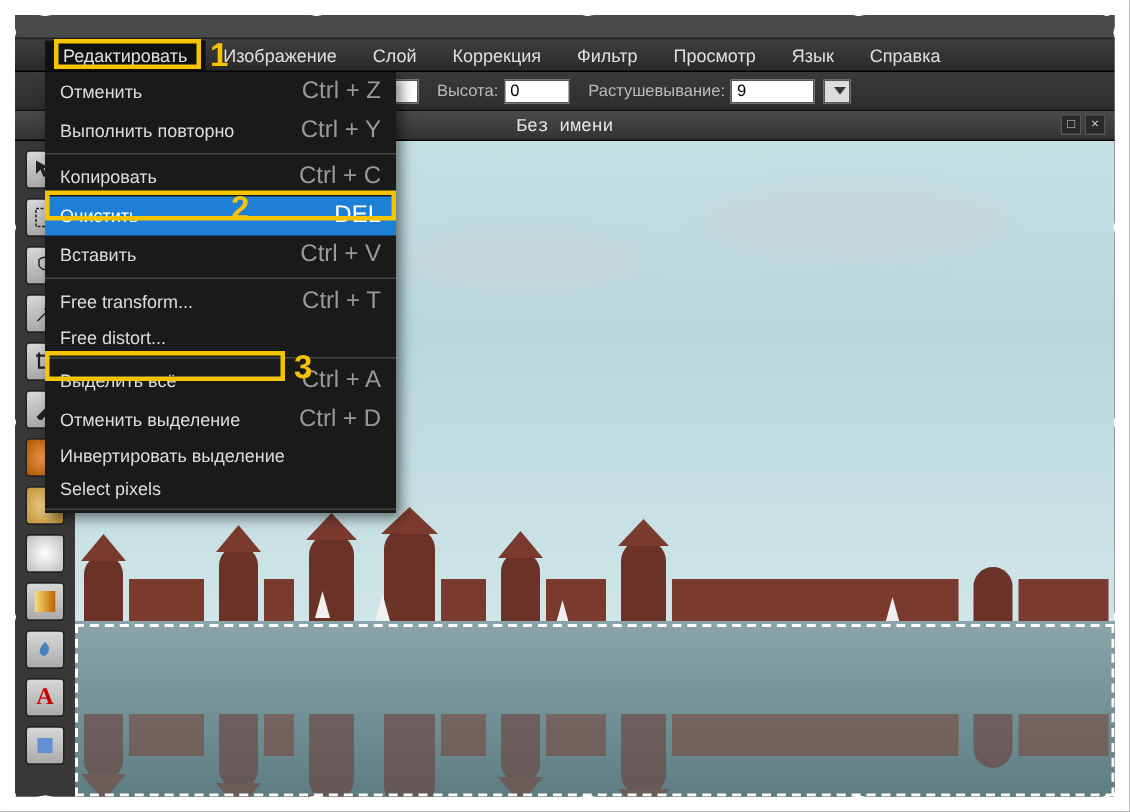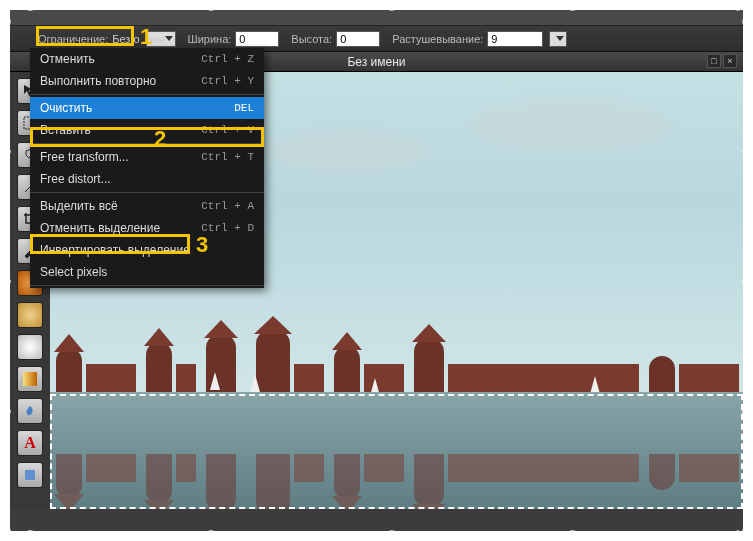--- a/index.html
+++ b/index.html
@@ -13,21 +13,21 @@
   .menubar .menu-item { padding: 3px 12px; cursor: pointer; }
   .menubar .menu-item.open { background: #111; }
   
   .optbar { display: flex; align-items: center; height: 26px; background: linear-gradient(#3a3a3a, #2e2e2e); color: #ccc; font-size: 11px; padding-left: 20px; gap: 4px; border-bottom: 1px solid #111; }
   .optbar .lbl { color: #bbb; margin-left: 8px; }
   .optbar .fld { background: #fff; color: #000; border: 1px solid #555; height: 16px; width: 44px; font-size: 11px; padding: 0 3px; }
   .optbar .fldw { width: 56px; }
   .optbar .dd { background: #ddd; border: 1px solid #555; width: 30px; height: 16px; display: inline-flex; align-items: center; justify-content: flex-end; padding-right: 2px; margin-left: 2px; }
   .optbar .tri { width: 0; height: 0; border-left: 4px solid transparent; border-right: 4px solid transparent; border-top: 5px solid #333; }
   
-  .doc-title-bar { display: flex; align-items: center; justify-content: center; height: 20px; background: linear-gradient(#4a4a4a, #333); color: #e8e8e8; font-size: 12px; border-bottom: 1px solid #000; position: relative; }
+  .doc-title-bar { display: flex; align-items: center; justify-content: center; height: 20px; background: linear-gradient(#4a4a4a, #333); color: #e8e8e8; font-size: 12px; border-bottom: 1px solid #000; position: relative; font-family: Liberation Mono, monospace; }
   .doc-title-bar .win-icons { position: absolute; right: 6px; top: 2px; display: flex; gap: 2px; }
   .doc-title-bar .win-icon { width: 14px; height: 14px; background: #2a2a2a; border: 1px solid #555; display: flex; align-items: center; justify-content: center; color: #ccc; font-size: 9px; cursor: pointer; }
   
   .workspace { display: flex; height: calc(100% - 84px); }
   
   .toolbox { width: 40px; background: #383838; display: flex; flex-direction: column; align-items: center; padding-top: 6px; gap: 6px; }
   .tool { width: 26px; height: 26px; border: 1px solid #222; border-radius: 3px; background: linear-gradient(#d8d8d8, #aaa); display: flex; align-items: center; justify-content: center; cursor: pointer; font-size: 14px; }
   .tool.txt { color: #cc0000; font-weight: bold; font-family: Georgia, serif; font-size: 16px; }
   .tool.c1 { background: radial-gradient(#f0a050, #b05000); }
   .tool.c2 { background: radial-gradient(#f0d090, #c09030); }
@@ -42,36 +42,46 @@
   .castle-row { position: absolute; left: 0; right: 0; top: 258px; height: 62px; display: flex; align-items: flex-end; }
   .tower { background: #6b3228; width: 26px; height: 50px; margin-left: 6px; border-top-left-radius: 14px; border-top-right-radius: 14px; position: relative; }
   .tower.rf::before { content: ""; position: absolute; top: -14px; left: -2px; right: -2px; height: 18px; background: #7a3a2e; clip-path: polygon(50% 0, 100% 100%, 0 100%); }
   .wall { background: #7a3a2e; height: 28px; flex: 1; margin: 0 4px; }
   .boat { position: absolute; width: 0; height: 0; border-left: 5px solid transparent; border-right: 5px solid transparent; border-bottom: 18px solid #f0f0f0; }
   
   .selection { position: absolute; left: 0; right: 0; top: 322px; bottom: 0; border-top: 2px dashed #fff; border-left: 2px dashed #fff; border-right: 2px dashed #fff; border-bottom: 2px dashed #fff; pointer-events: none; }
   
   .dropdown { position: absolute; left: 20px; top: 38px; width: 234px; background: #1a1a1a; color: #ddd; font-size: 12px; box-shadow: 3px 3px 8px rgba(0,0,0,0.5); z-index: 100; }
   .dropdown .dm-item { display: flex; justify-content: space-between; align-items: center; padding: 4px 10px; cursor: pointer; }
-  .dropdown .dm-item .sc { color: #999; font-size: 11px; font-family: Liberation Mono, monospace; }
+  .dropdown .dm-item .sc { color: #999; font-size: 16px; }
   .dropdown .dm-item.hl { background: #1e7fd6; color: #fff; }
   .dropdown .dm-item.hl .sc { color: #fff; text-align: center; }
   .dropdown .sep { height: 1px; background: #444; margin: 2px 0; }
   
   .marker { position: absolute; border: 3px solid #f5c400; z-index: 200; pointer-events: none; }
   .marker-num { position: absolute; color: #f5c400; font-weight: bold; font-size: 22px; font-family: Arial; z-index: 201; }
   
   .torn-edge { position:absolute; pointer-events:none; background:#fff; z-index:50; }
 </style>
 </head>
 <body>
 
 <div class="app">
   <div class="top-strip"></div>
 
+  <div class="menubar">
+    <div class="menu-item open">Редактировать</div>
+    <div class="menu-item">Изображение</div>
+    <div class="menu-item">Слой</div>
+    <div class="menu-item">Коррекция</div>
+    <div class="menu-item">Фильтр</div>
+    <div class="menu-item">Просмотр</div>
+    <div class="menu-item">Язык</div>
+    <div class="menu-item">Справка</div>
+  </div>
 
   <div class="optbar">
     <span class="lbl">Ограничение:</span>
     <span>Без о</span>
     <span class="dd">
         <span>ния</span>
         <span class="tri"></span>
       </span>
     <span class="lbl">Ширина:</span>
     <input class="fld" value="0" style="">
@@ -202,20 +212,24 @@
   <div class="dropdown">
     <div class="dm-item">
         <span>Отменить</span>
         <span class="sc">Ctrl + Z</span>
       </div>
     <div class="dm-item">
         <span>Выполнить повторно</span>
         <span class="sc">Ctrl + Y</span>
       </div>
     <div class="sep"></div>
+    <div class="dm-item">
+        <span>Копировать</span>
+        <span class="sc">Ctrl + C</span>
+      </div>
     <div class="dm-item hl">
         <span>Очистить</span>
         <span class="sc">DEL</span>
       </div>
     <div class="dm-item">
         <span>Вставить</span>
         <span class="sc">Ctrl + V</span>
       </div>
     <div class="sep"></div>
     <div class="dm-item">

